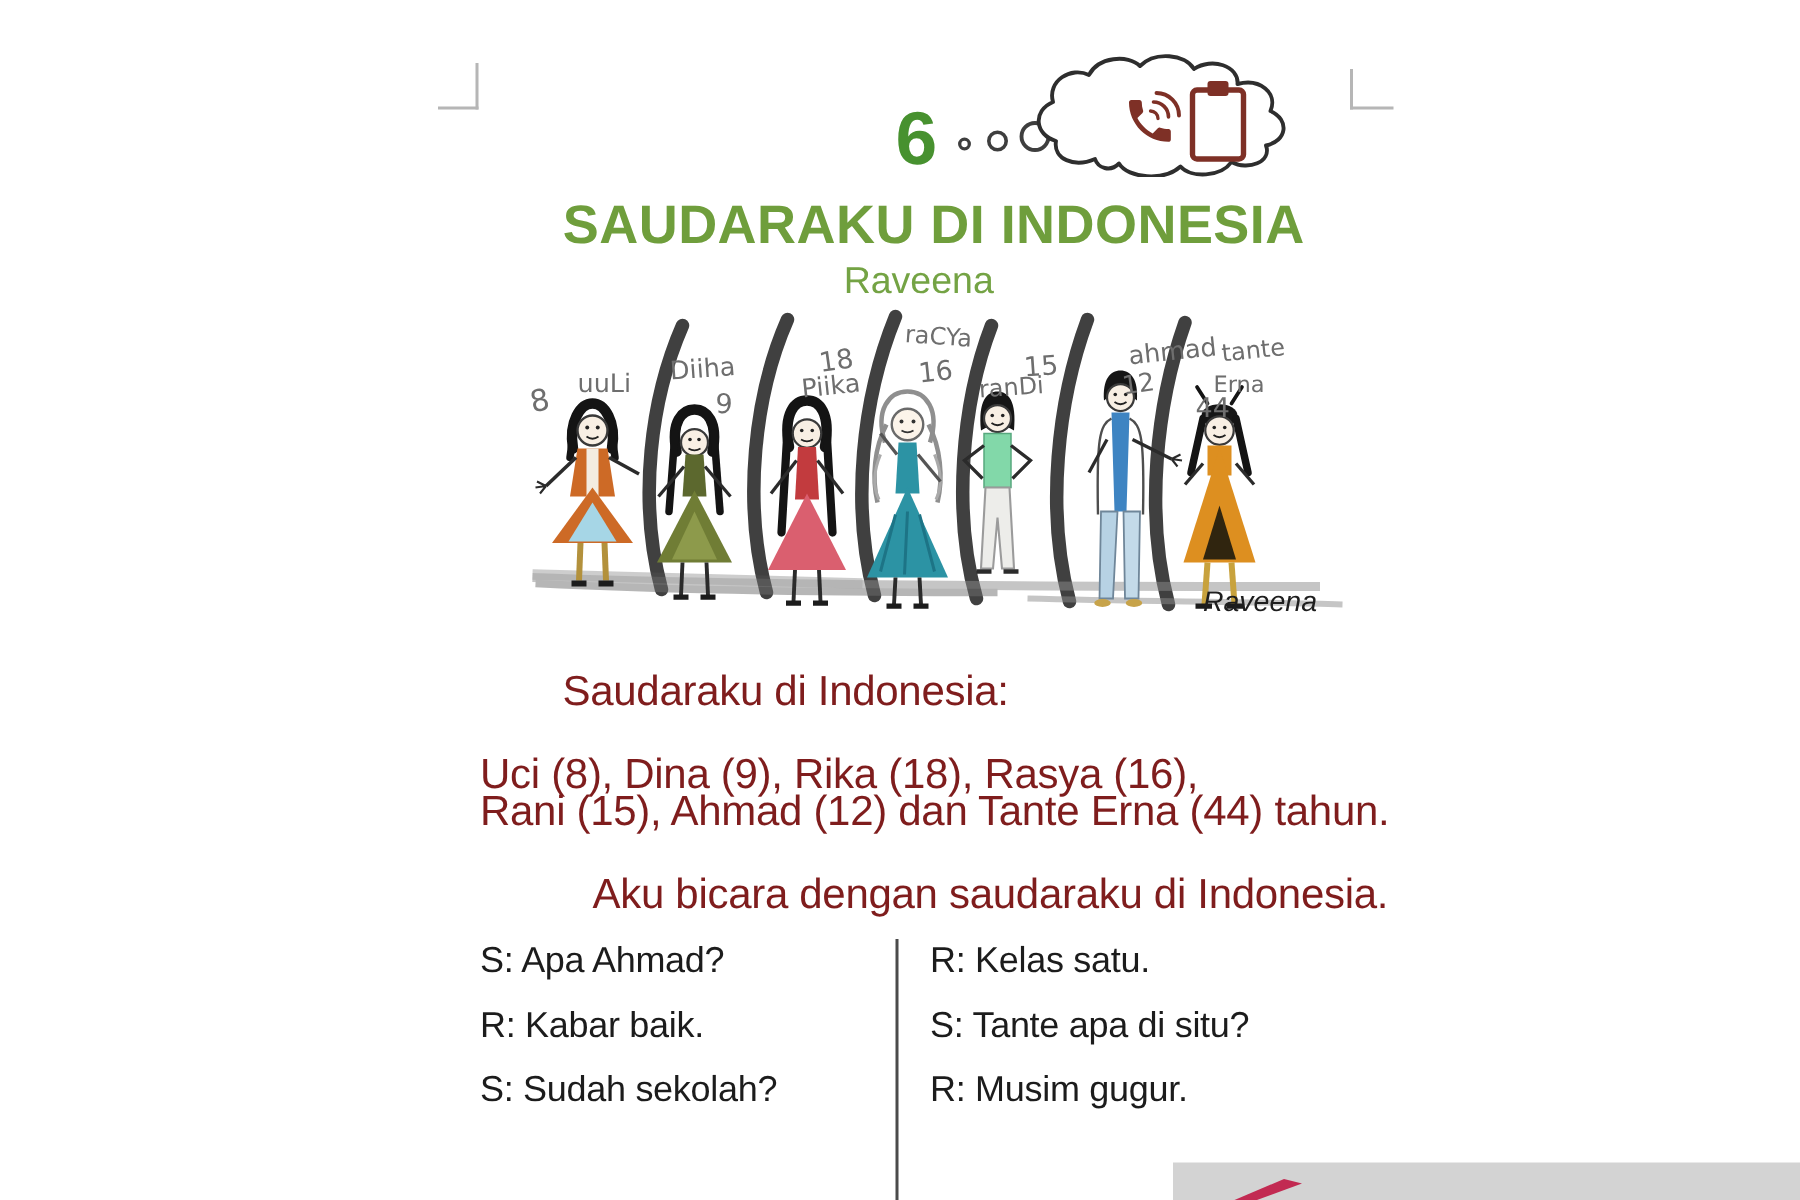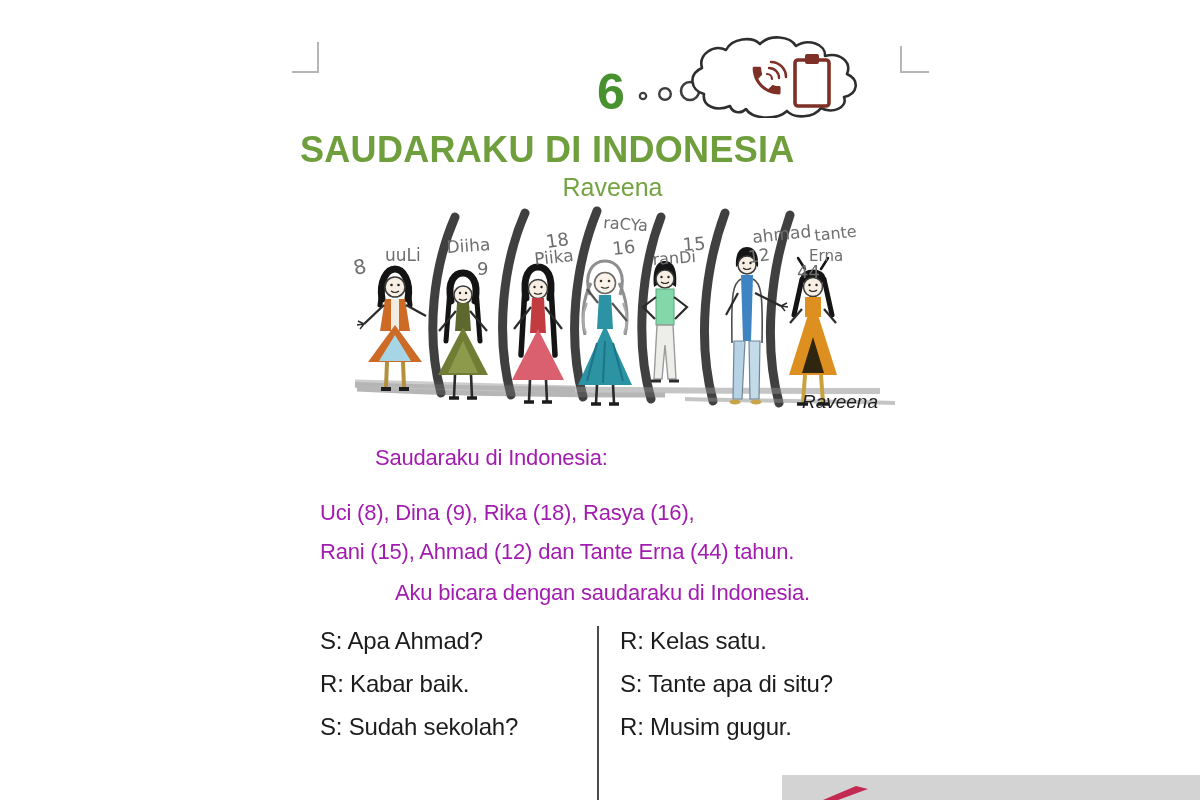--- a/index.html
+++ b/index.html
@@ -9,38 +9,38 @@
   }
   
   .mark{position:absolute;background:#b6b6b6;}
   
   .page-number{
     position:absolute;left:597px;top:67px;font-size:50px;font-weight:700;
     color:#47912f;line-height:1;letter-spacing:-1px;
   }
   .header-cloud{position:absolute;left:630px;top:34px;width:262px;height:84px;}
   .doc-title{
-    position:absolute;left:300px;top:129px;width:645px;text-align:left;
+    position:absolute;left:300px;top:129px;width:645px;text-align:center;
     font-size:36px;font-weight:700;color:#6f9e3c;letter-spacing:.3px;white-space:nowrap;
   }
   .doc-subtitle{
     position:absolute;left:300px;top:173px;width:625px;text-align:center;
     font-size:25px;color:#74a344;white-space:nowrap;
   }
   
   .drawing{position:absolute;left:335px;top:203px;width:570px;height:218px;}
   .credit{
     position:absolute;left:758px;top:391px;width:120px;text-align:right;
     font-size:19px;font-style:italic;color:#1e1e1e;
   }
   
-  .body-line{position:absolute;font-size:22px;color:#a21caf;letter-spacing:-.2px;white-space:nowrap;}
+  .body-line{position:absolute;font-size:28px;color:#7f1d1d;letter-spacing:-.2px;white-space:nowrap;}
   .bl0{left:375px;top:445px;}
   .bl1{left:320px;top:500px;}
-  .bl2{left:320px;top:539px;}
+  .bl2{left:320px;top:525px;}
   .bl3{left:395px;top:580px;}
   
   .dlg-col{
     position:absolute;top:620px;font-size:24px;color:#1c1c1c;line-height:42.8px;
     letter-spacing:-.2px;white-space:nowrap;
   }
   .dlg-left{left:320px;}
   .dlg-right{left:620px;}
   .dlg-divider{position:absolute;left:597px;top:626px;width:2px;height:174px;background:#4b4b4b;}
   

